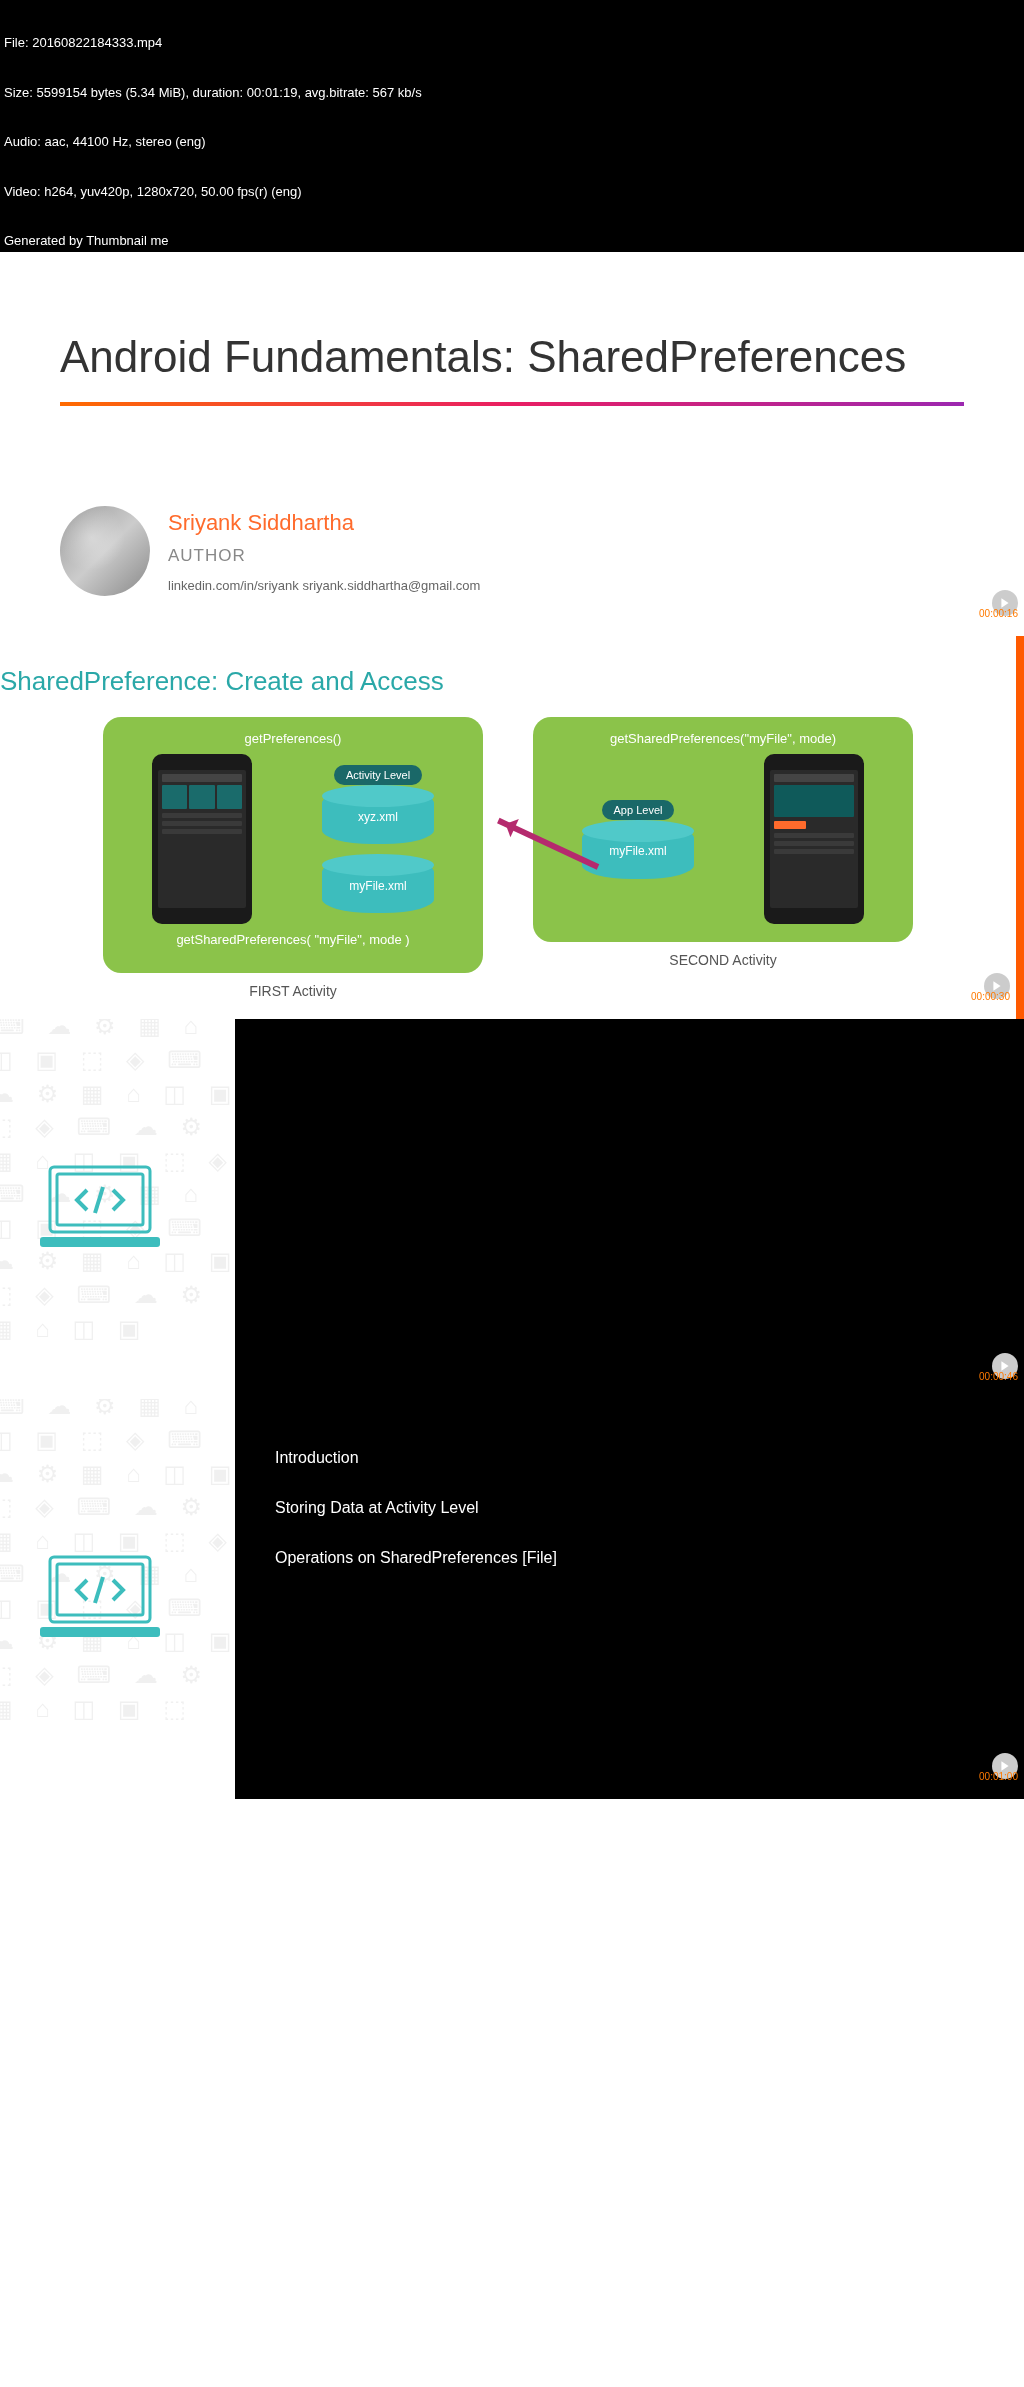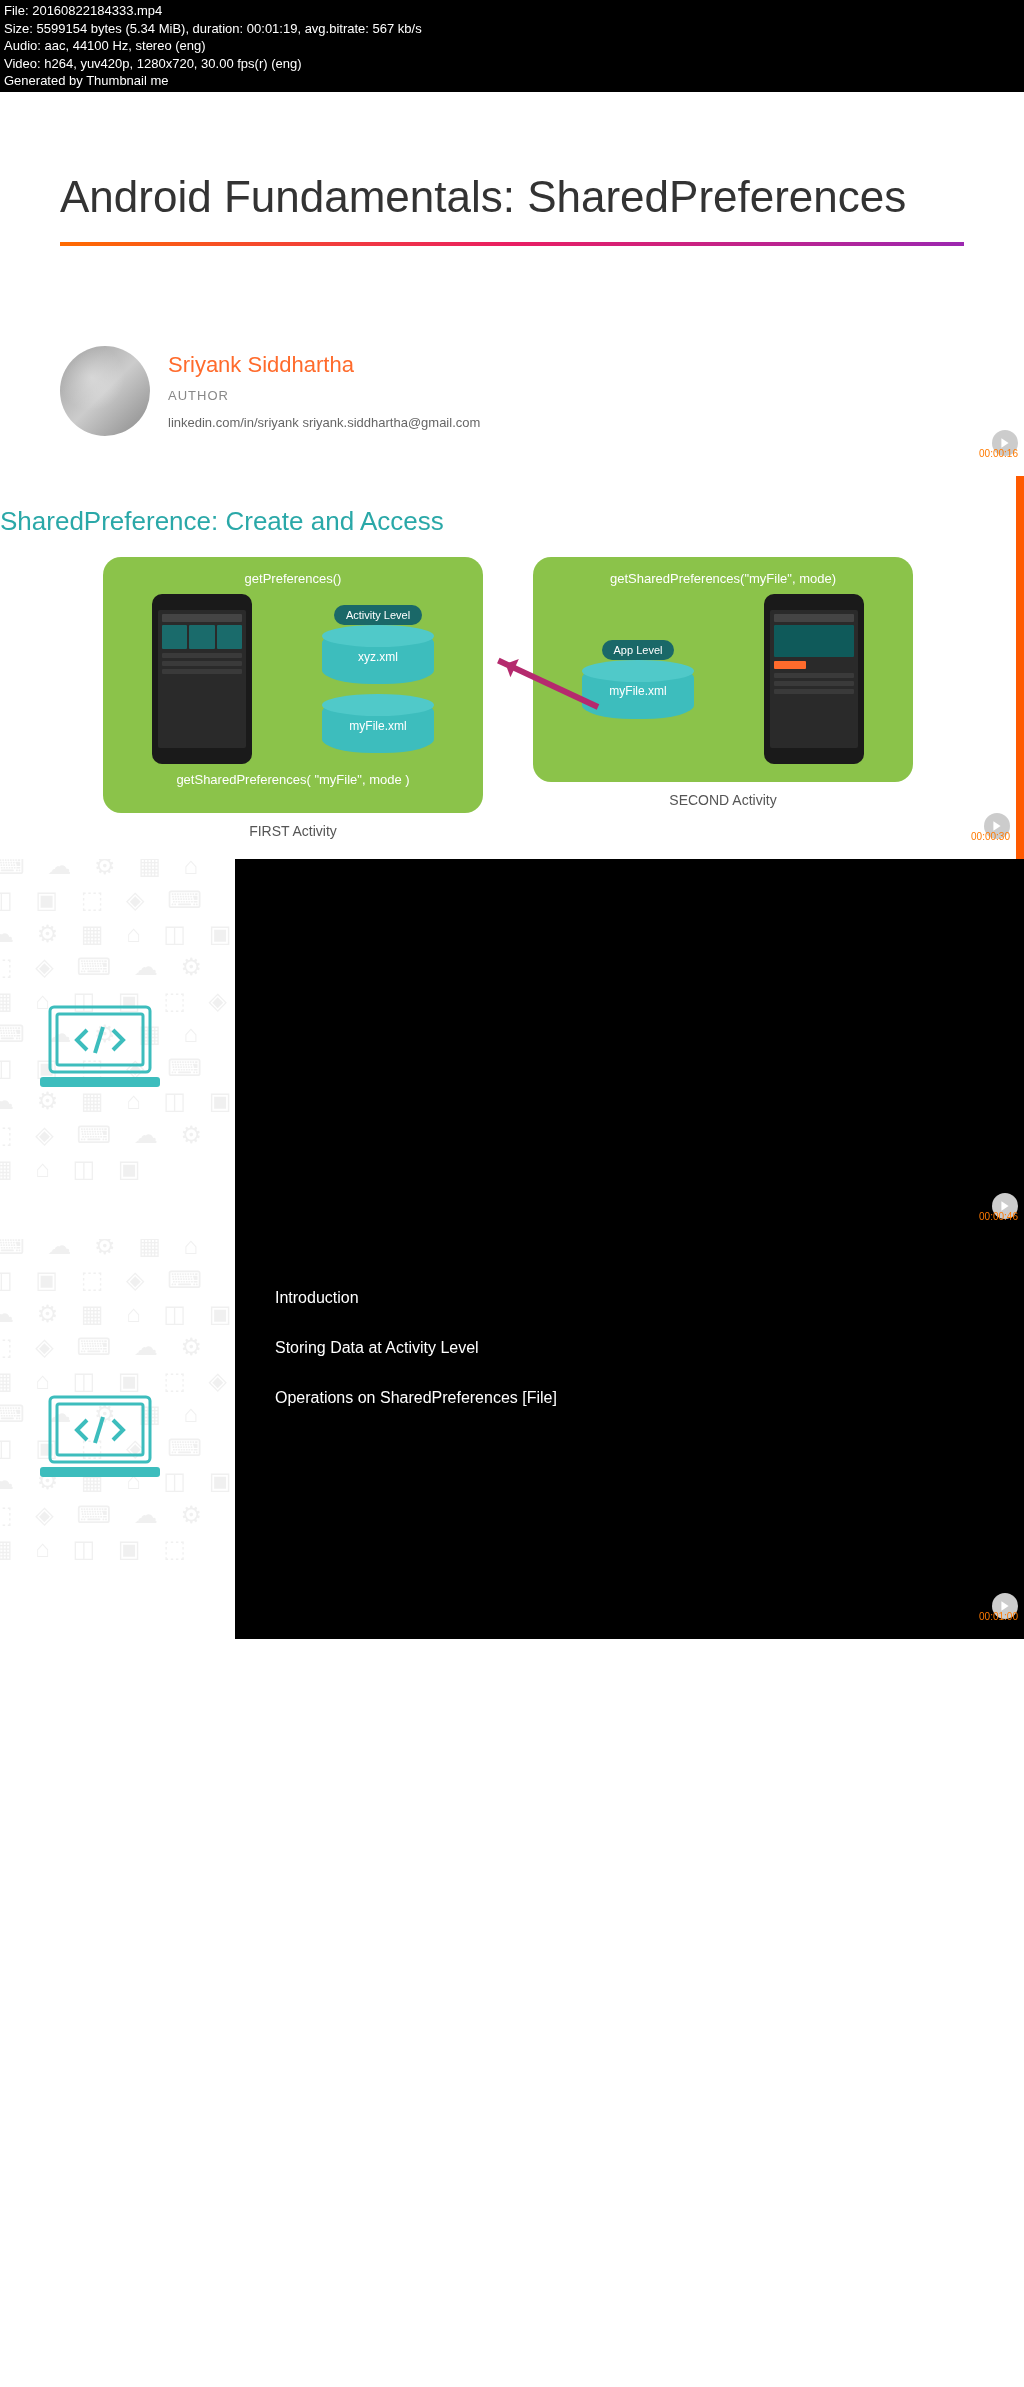--- a/index.html
+++ b/index.html
@@ -1,30 +1,30 @@
 <!DOCTYPE html>
 <html><head>
 <meta charset="utf-8">
 <style>
 * { margin: 0; padding: 0; box-sizing: border-box; }
 body { font-family: Arial, Helvetica, sans-serif; width: 1024px; background: #fff; }
 
 
 .file-info { background: #000; color: #fff; font-size: 13px; padding: 2px 4px; line-height: 1.35; font-family: "Segoe UI", Tahoma, sans-serif; }
-.file-info div { white-space: nowrap; }
+.file-info div { white-space: nowrap; margin-top: 32px; }
 
 
 .slide1 { background: #fff; padding: 80px 60px 40px 60px; position: relative; }
 .slide1 h1 { font-size: 44px; font-weight: 300; color: #333; line-height: 1.15; margin-bottom: 20px; }
 .gradient-line { height: 4px; width: 100%; background: linear-gradient(90deg, #ff6b00 0%, #e91e63 50%, #9c27b0 100%); margin-bottom: 100px; }
 .author-block { display: flex; align-items: center; gap: 18px; }
 .avatar { width: 90px; height: 90px; border-radius: 50%; background: linear-gradient(135deg, #999 0%, #ccc 50%, #888 100%); flex-shrink: 0; position: relative; overflow: hidden; }
 .avatar::after { content: ""; position: absolute; inset: 0; background: radial-gradient(circle at 35% 35%, rgba(255,255,255,0.4), transparent 40%); }
 .author-name { color: #ff6b2c; font-size: 22px; font-weight: 500; }
-.author-role { color: #888; font-size: 13px; letter-spacing: 1px; margin-top: 10px; }
+.author-role { color: #888; font-size: 17px; letter-spacing: 1px; margin-top: 10px; }
 .author-links { color: #666; font-size: 13px; margin-top: 12px; }
 
 .timestamp { position: absolute; right: 6px; font-size: 10px; color: #ff7a00; bottom: 17px; }
 .play-btn { position: absolute; right: 6px; bottom: 20px; width: 26px; height: 26px; border-radius: 50%; background: #ccc; display: flex; align-items: center; justify-content: center; color: #fff; font-size: 11px; }
 .play-btn svg { width: 12px; height: 12px; fill: #fff; }
 
 
 .slide2 { background: #fff; position: relative; padding: 30px 0 20px 0; border-right: 8px solid #ff5a00; }
 .slide2 h2 { text-align: left; color: #2aa8a8; font-size: 26px; font-weight: 500; margin-bottom: 20px; }
 .diagram { display: flex; justify-content: center; gap: 50px; padding: 0 60px; position: relative; }
@@ -62,21 +62,21 @@
 .slide4 .content { flex: 1; background: #000; padding: 50px 40px; color: #fff; }
 .slide4 .content div { font-size: 16px; font-weight: 300; margin-bottom: 32px; }
 </style>
 </head>
 <body>
 
 <div class="file-info">
   <div>File: 20160822184333.mp4</div>
   <div>Size: 5599154 bytes (5.34 MiB), duration: 00:01:19, avg.bitrate: 567 kb/s</div>
   <div>Audio: aac, 44100 Hz, stereo (eng)</div>
-  <div>Video: h264, yuv420p, 1280x720, 30.00 fps(r) (eng)</div>
+  <div>Video: h264, yuv420p, 1280x720, 50.00 fps(r) (eng)</div>
   <div>Generated by Thumbnail me</div>
 </div>
 
 <div class="slide1">
   <h1>Android Fundamentals: SharedPreferences</h1>
   <div class="gradient-line"></div>
   <div class="author-block">
     <div class="avatar"></div>
     <div>
       <div class="author-name">Sriyank Siddhartha</div>

